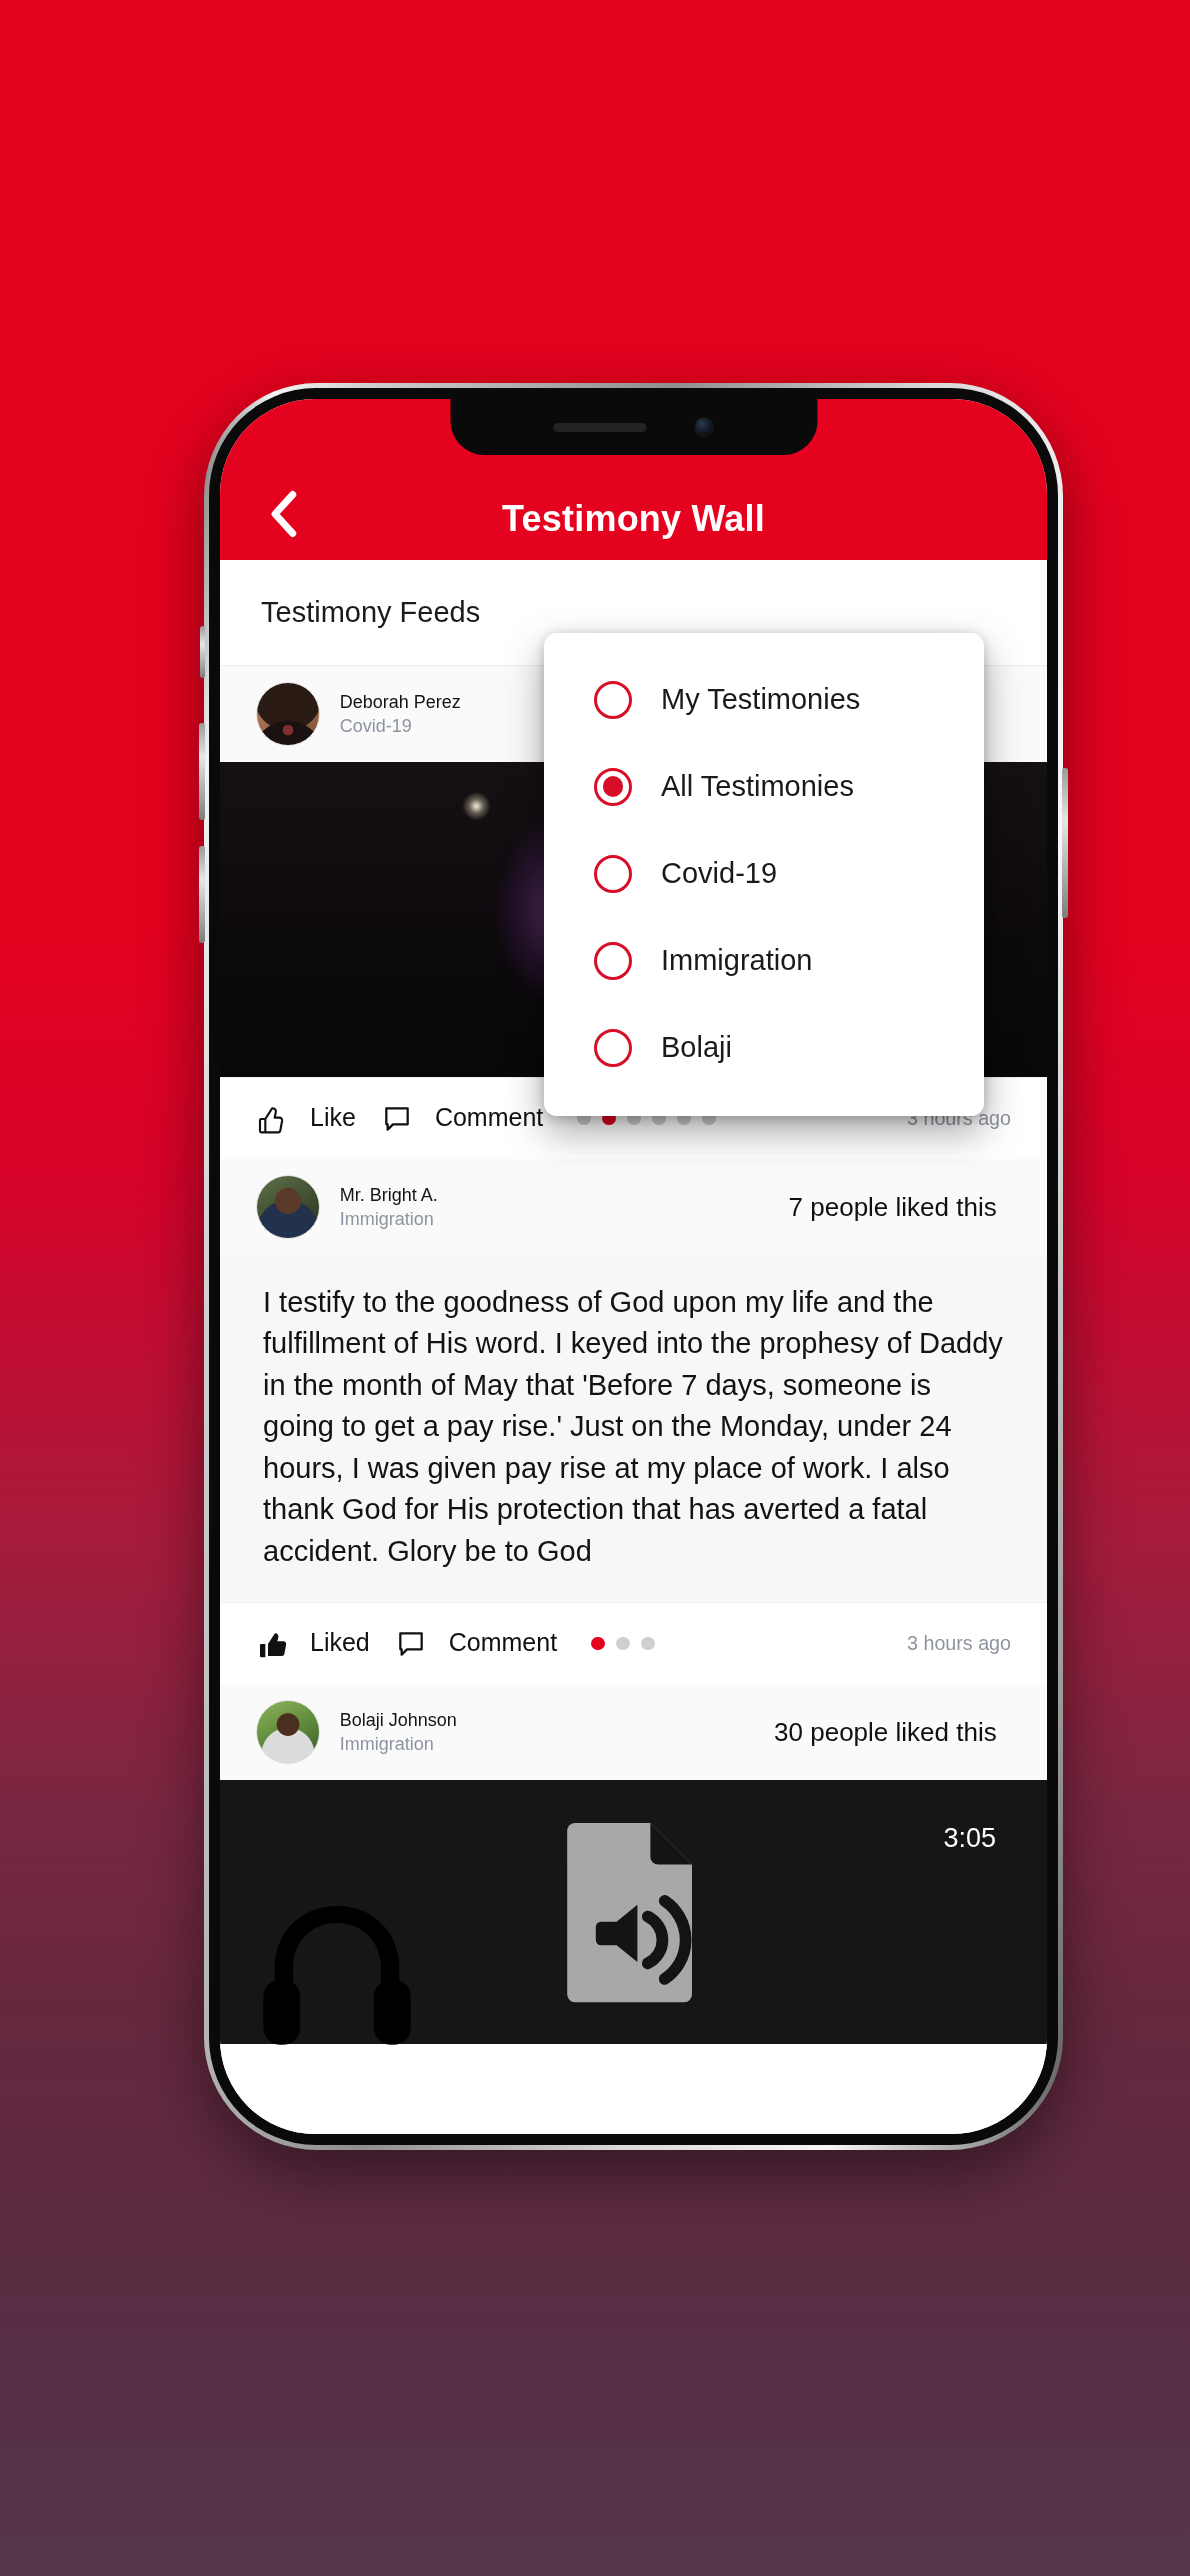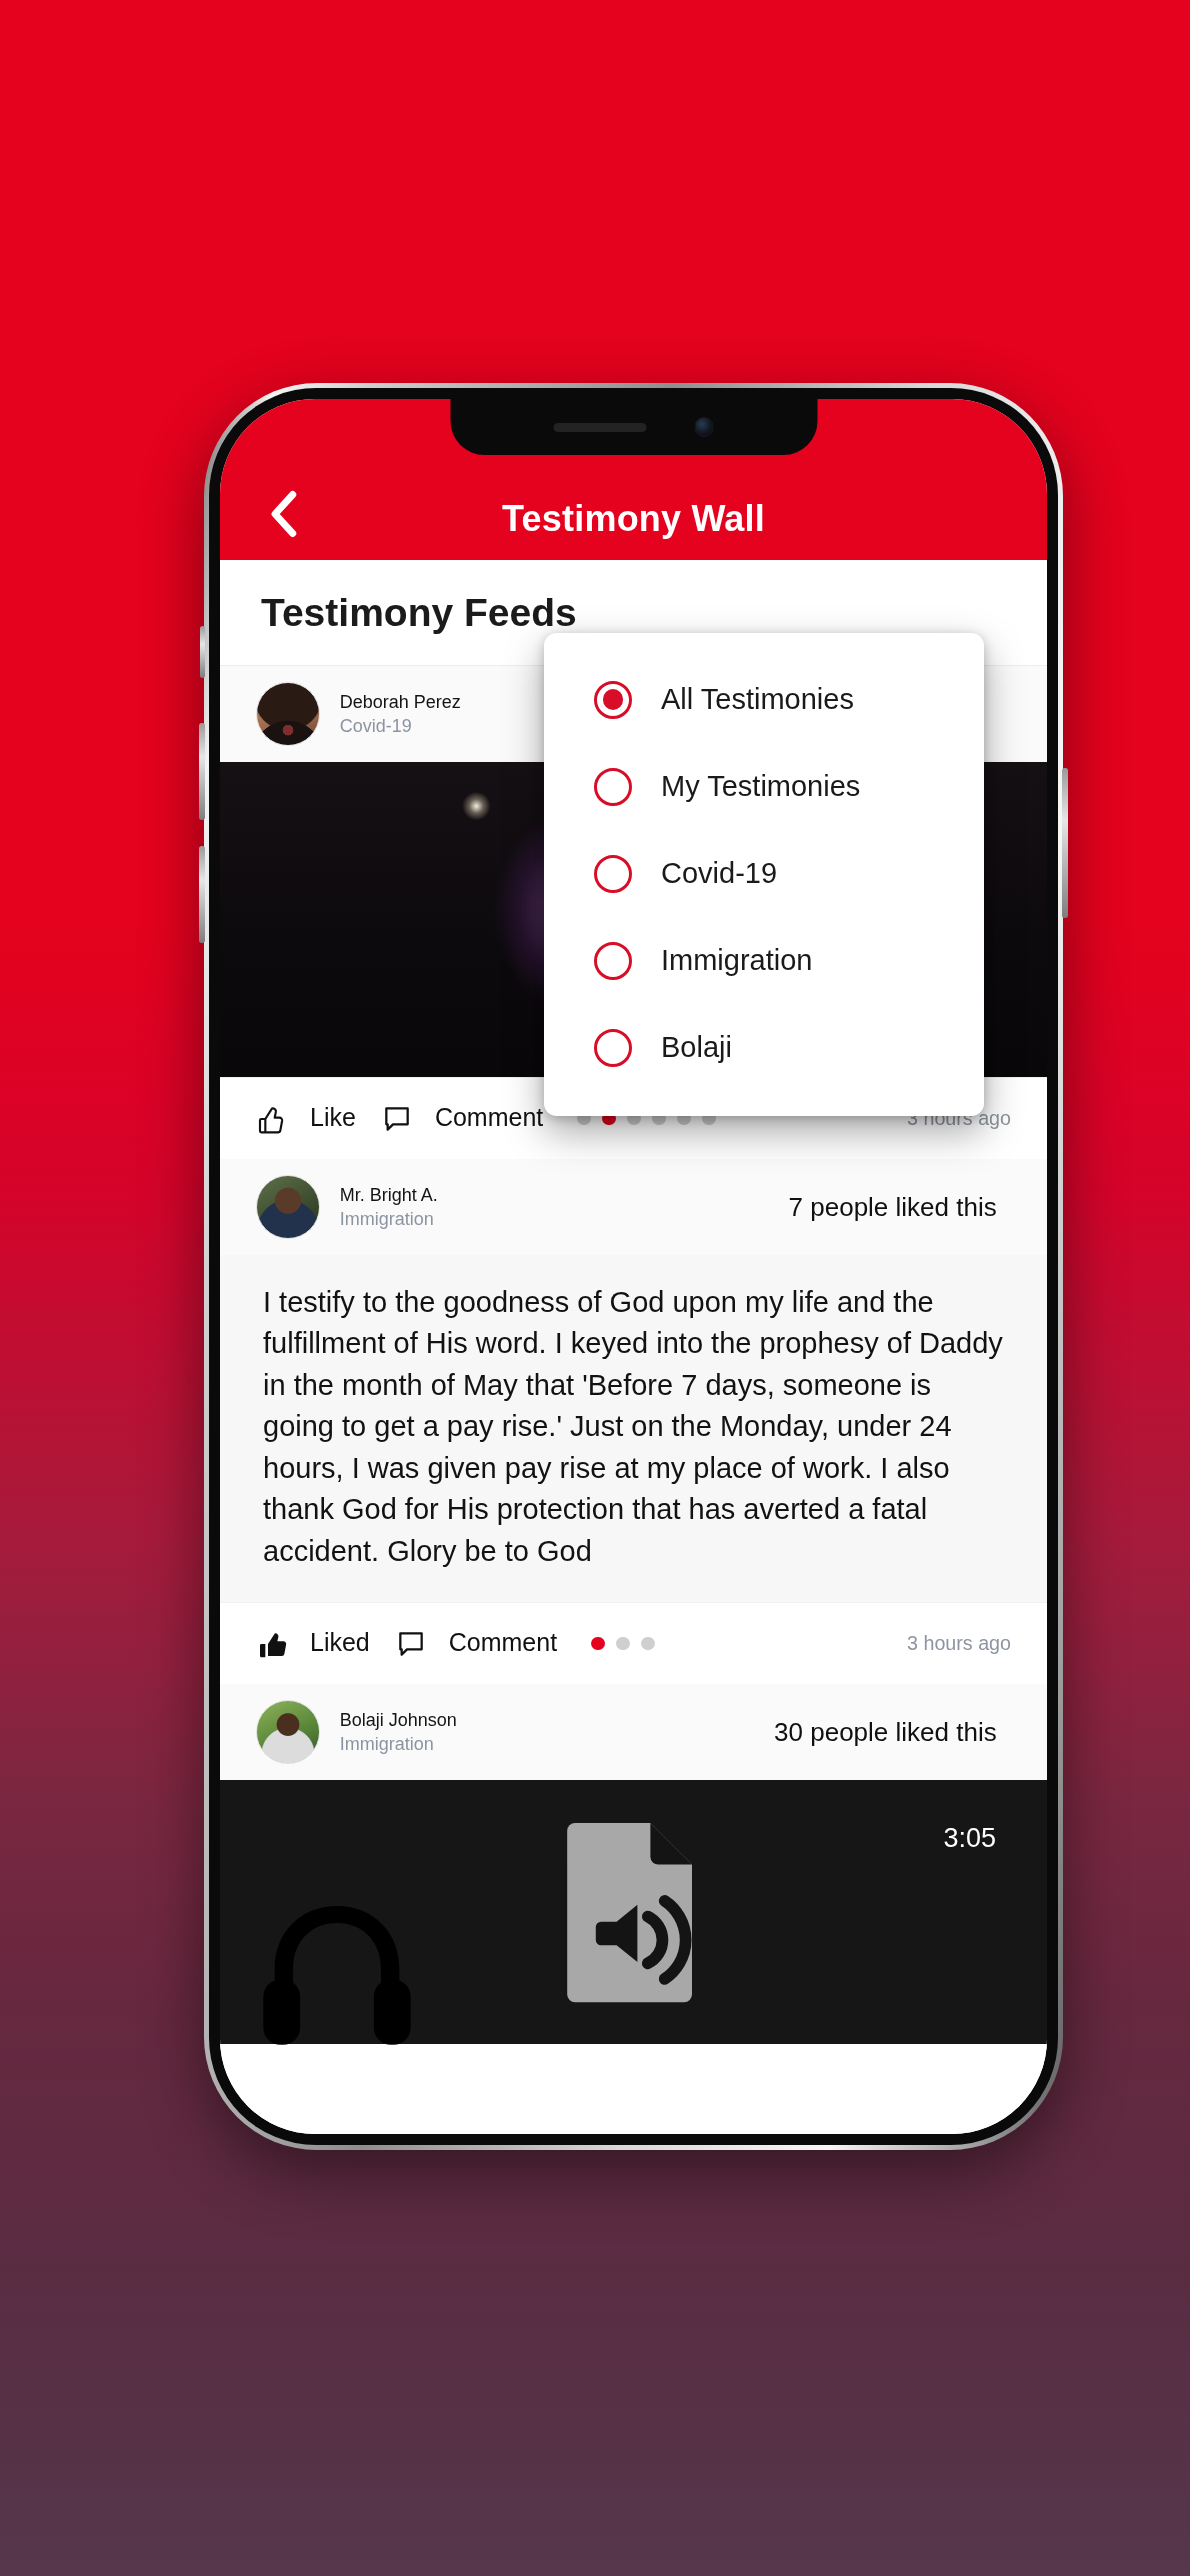--- a/index.html
+++ b/index.html
@@ -142,23 +142,23 @@
   .feeds-title-row {
     flex: 0 0 auto;
     height: 106px;
     background: #fff;
     display: flex;
     align-items: center;
     padding: 0 41px;
     border-bottom: 0.9px solid #ececec;
   }
   .feeds-title {
-    font-size: 39px;
+    font-size: 29px;
     color: #1b1b1b;
-    font-weight: 700;
+    font-weight: 400;
   }
 
   
   .feed-scroll {
     flex: 1 1 auto;
     overflow: hidden;
     background: #fff;
   }
 
   
@@ -494,28 +494,28 @@
           </div>
         </div>
 
       </div>
     </div>
   </div>
 </div>
 
 <div class="dropdown">
   <div class="dd-item">
+    <span class="radio"></span>
+    <span class="dd-label">My Testimonies</span>
+  </div>
+  <div class="dd-item">
     <span class="radio checked">
         <span class="inner"></span>
       </span>
     <span class="dd-label">All Testimonies</span>
-  </div>
-  <div class="dd-item">
-    <span class="radio"></span>
-    <span class="dd-label">My Testimonies</span>
   </div>
   <div class="dd-item">
     <span class="radio"></span>
     <span class="dd-label">Covid-19</span>
   </div>
   <div class="dd-item">
     <span class="radio"></span>
     <span class="dd-label">Immigration</span>
   </div>
   <div class="dd-item">

